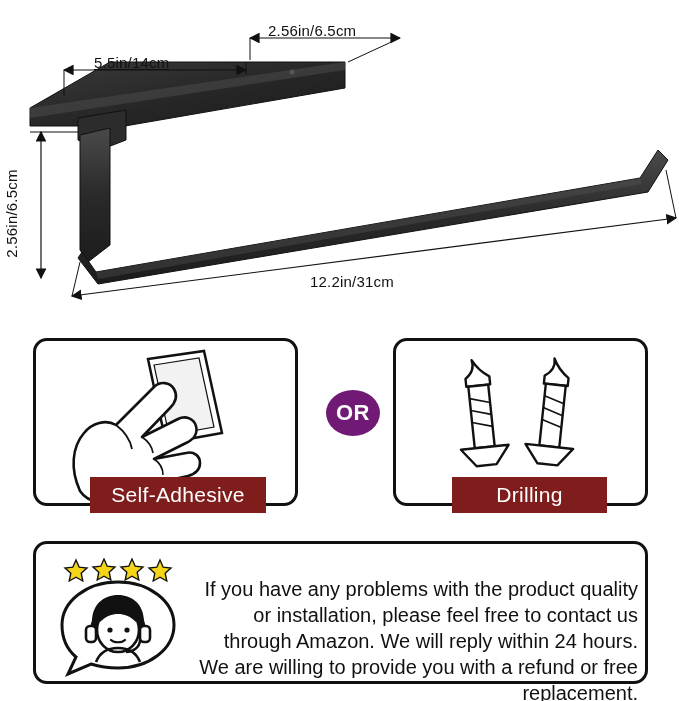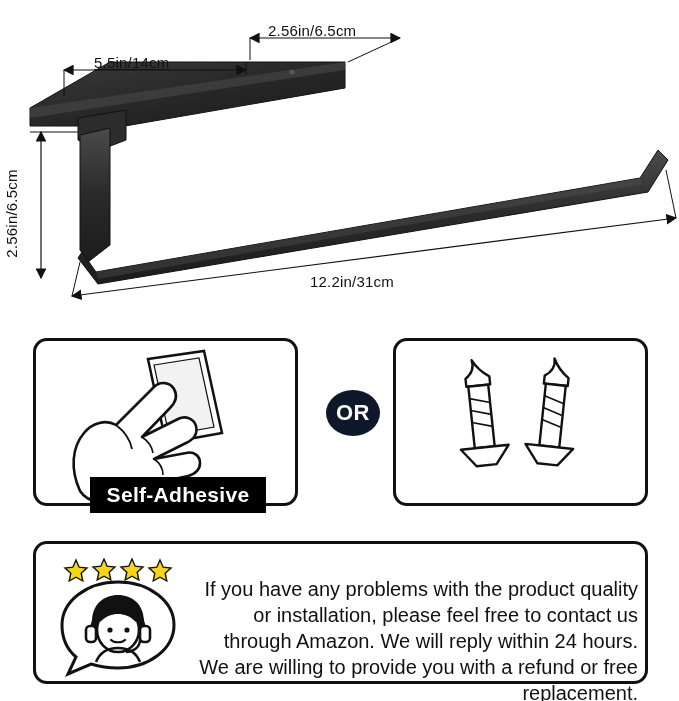--- a/index.html
+++ b/index.html
@@ -68,37 +68,37 @@
   }
   .panel-left  { left: 33px;  top: 10px; width: 265px; height: 168px; }
   .panel-right { left: 393px; top: 10px; width: 255px; height: 168px; }
 
   .or-badge {
     position: absolute;
     left: 326px;
     top: 390px;
     width: 54px;
     height: 46px;
-    background: #0f172a;
+    background: #701a75;
     border-radius: 50%;
     color: #ffffff;
     font-size: 22px;
     font-weight: bold;
     display: flex;
     align-items: center;
     justify-content: center;
     letter-spacing: 0.5px;
   }
 
   .tag {
     position: absolute;
-    background: #000000;
+    background: #7f1d1d;
     color: #ffffff;
     font-size: 21px;
-    font-weight: bold;
+    font-weight: normal;
     text-align: center;
     padding: 6px 12px;
     letter-spacing: 0.3px;
     box-sizing: border-box;
   }
   .tag-adhesive { left: 90px;  top: 477px; width: 176px; }
   .tag-drilling { left: 452px; top: 477px; width: 155px; }
 
   
   .service {
@@ -236,20 +236,21 @@
           <line x1="146" y1="80" x2="166" y2="86" stroke="#111" stroke-width="1.6"></line>
           <path d="M132,106 L180,106 L166,124 L146,124 Z" fill="#ffffff" stroke="#111" stroke-width="2.4" stroke-linejoin="round"></path>
         </g>
       </svg>
     </div>
   </div>
 
   <div class="or-badge">OR</div>
 
   <div class="tag tag-adhesive">Self-Adhesive</div>
+  <div class="tag tag-drilling">Drilling</div>
 
   <div class="service"></div>
 
   <div class="stars">
     <svg width="120" height="26" viewBox="0 0 120 26" xmlns="http://www.w3.org/2000/svg">
       <g fill="#f5d518" stroke="#111" stroke-width="1.4">
         <path d="M14,2 L17.2,9.2 L25,10 L19.2,15.2 L20.8,23 L14,19.2 L7.2,23 L8.8,15.2 L3,10 L10.8,9.2 Z"></path>
         <path d="M42,1 L45.2,8.2 L53,9 L47.2,14.2 L48.8,22 L42,18.2 L35.2,22 L36.8,14.2 L31,9 L38.8,8.2 Z"></path>
         <path d="M70,1 L73.2,8.2 L81,9 L75.2,14.2 L76.8,22 L70,18.2 L63.2,22 L64.8,14.2 L59,9 L66.8,8.2 Z"></path>
         <path d="M98,2 L101.2,9.2 L109,10 L103.2,15.2 L104.8,23 L98,19.2 L91.2,23 L92.8,15.2 L87,10 L94.8,9.2 Z"></path>

